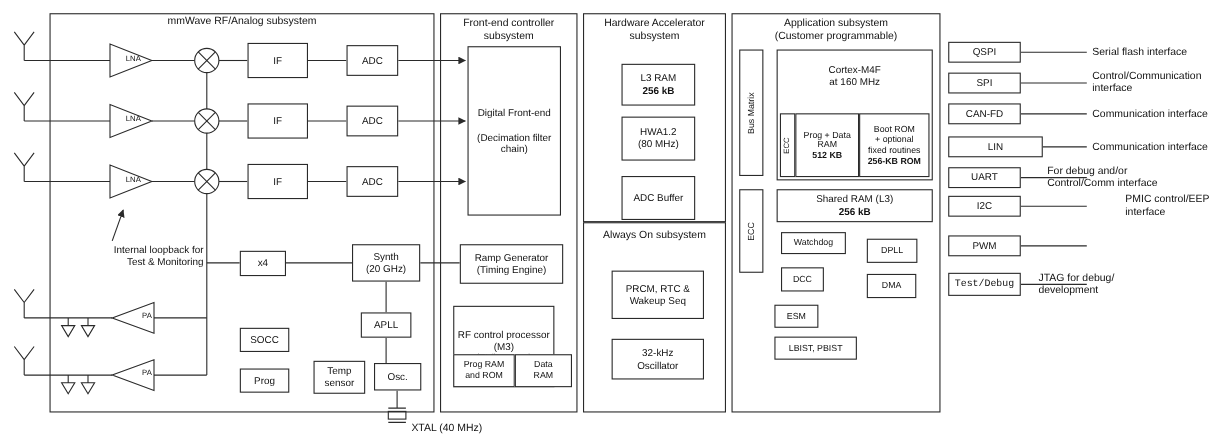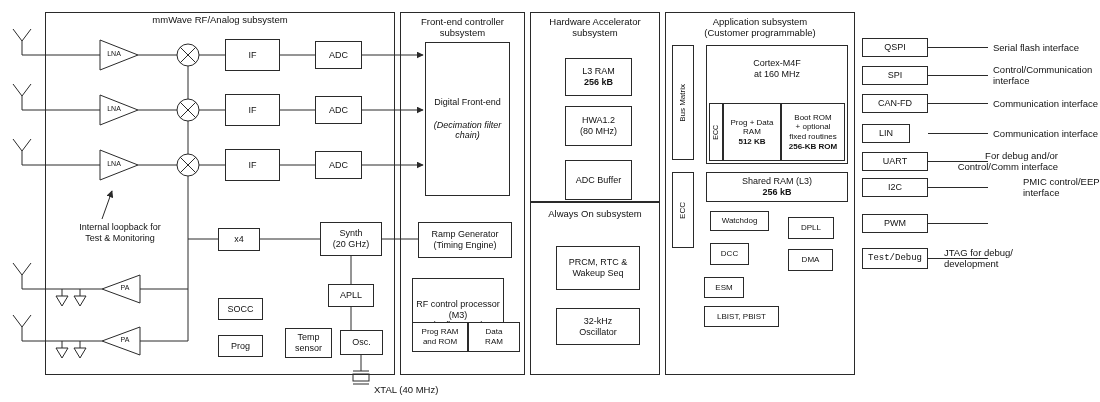--- a/index.html
+++ b/index.html
@@ -5,21 +5,21 @@
   html,body{margin:0;padding:0;}
   body{width:1100px;height:402px;background:#ffffff;font-family:"Liberation Sans",sans-serif;color:#111;}
   #cv{position:relative;width:1100px;height:402px;background:#fff;overflow:hidden;}
   #cv svg{position:absolute;left:0;top:0;}
   .outline{position:absolute;border:1px solid #2a2a2a;box-sizing:border-box;background:transparent;}
   .b{position:absolute;border:1px solid #2a2a2a;background:#fff;box-sizing:border-box;
      display:flex;flex-direction:column;align-items:center;justify-content:center;
      text-align:center;font-size:9px;line-height:1.2;white-space:pre-line;}
   .t{position:absolute;text-align:center;font-size:9.5px;line-height:1.2;white-space:pre-line;}
   .lbl{position:absolute;font-size:9.5px;line-height:1.2;white-space:pre-line;}
-  .free{position:absolute;font-size:9px;line-height:1.2;white-space:pre-line;text-align:center;}
+  .free{position:absolute;font-size:9px;line-height:1.2;white-space:pre-line;text-align:right;}
   .vert{writing-mode:vertical-rl;transform:rotate(180deg);}
   .bold{font-weight:bold;}
   .s8{font-size:8px;}
   .s7{font-size:7px;}
   .top{justify-content:flex-start;}
 </style>
 </head>
 <body>
 
 <div id="cv">
@@ -168,21 +168,21 @@
 sensor</div>
   <div class="b" style="left:340px;top:330px;width:43px;height:25px;">Osc.</div>
 
   <div class="free s7" style="left:112px;top:284px;width:26px;">PA</div>
   <div class="free s7" style="left:112px;top:336px;width:26px;">PA</div>
 
   <div class="lbl" style="left:374px;top:384px;">XTAL (40 MHz)</div>
 
   <div class="b" style="left:425px;top:42px;width:85px;height:154px;">
     <span>Digital Front-end</span>
-    <span style="margin-top:12px;font-style:italic;">(Decimation filter
+    <span style="margin-top:12px;">(Decimation filter
 chain)</span>
   </div>
   <div class="b" style="left:418px;top:222px;width:94px;height:36px;">Ramp Generator
 (Timing Engine)</div>
   <div class="b top" style="left:412px;top:278px;width:92px;height:74px;padding-top:0;justify-content:center;">
     <span>RF control processor
 (M3)
 (TI firmware)</span>
   </div>
   <div class="b s8" style="left:412px;top:322px;width:56px;height:30px;">Prog RAM
@@ -237,31 +237,31 @@
   <div class="b s8" style="left:710px;top:211px;width:59px;height:20px;">Watchdog</div>
   <div class="b s8" style="left:788px;top:217px;width:46px;height:22px;">DPLL</div>
   <div class="b s8" style="left:710px;top:243px;width:39px;height:22px;">DCC</div>
   <div class="b s8" style="left:788px;top:249px;width:45px;height:22px;">DMA</div>
   <div class="b s8" style="left:704px;top:277px;width:40px;height:21px;">ESM</div>
   <div class="b s8" style="left:704px;top:306px;width:75px;height:21px;">LBIST, PBIST</div>
 
   <div class="b" style="left:862px;top:38px;width:66px;height:19px;">QSPI</div>
   <div class="b" style="left:862px;top:66px;width:66px;height:19px;">SPI</div>
   <div class="b" style="left:862px;top:94px;width:66px;height:19px;">CAN-FD</div>
-  <div class="b" style="left:862px;top:124px;width:48px;height:19px;">LIN</div>
+  <div class="b" style="left:862px;top:124px;width:86px;height:19px;">LIN</div>
   <div class="b" style="left:862px;top:152px;width:66px;height:19px;">UART</div>
   <div class="b" style="left:862px;top:178px;width:66px;height:19px;">I2C</div>
   <div class="b" style="left:862px;top:214px;width:66px;height:19px;">PWM</div>
   <div class="b" style="left:862px;top:248px;width:66px;height:21px;font-family:Liberation Mono, monospace;">Test/Debug</div>
 
   <div class="lbl" style="left:993px;top:42px;width:106px;">Serial flash interface</div>
   <div class="lbl" style="left:993px;top:64px;width:106px;">Control/Communication
 interface</div>
   <div class="lbl" style="left:993px;top:98px;width:106px;">Communication interface</div>
   <div class="lbl" style="left:993px;top:128px;width:106px;">Communication interface</div>
-  <div class="lbl" style="left:952px;top:150px;width:106px;text-align:right;">For debug and/or
+  <div class="lbl" style="left:952px;top:150px;width:106px;">For debug and/or
 Control/Comm interface</div>
   <div class="lbl" style="left:1023px;top:176px;width:106px;">PMIC control/EEPROM
 interface</div>
   <div class="lbl" style="left:944px;top:247px;width:106px;">JTAG for debug/
 development</div>
 
 </div>
 
 </body></html>

